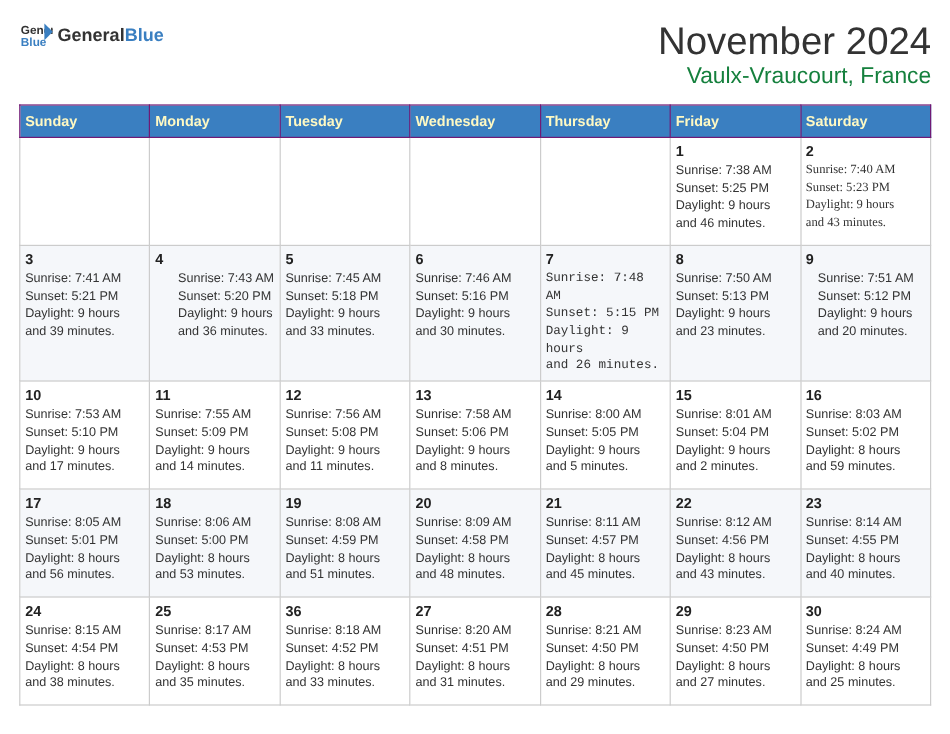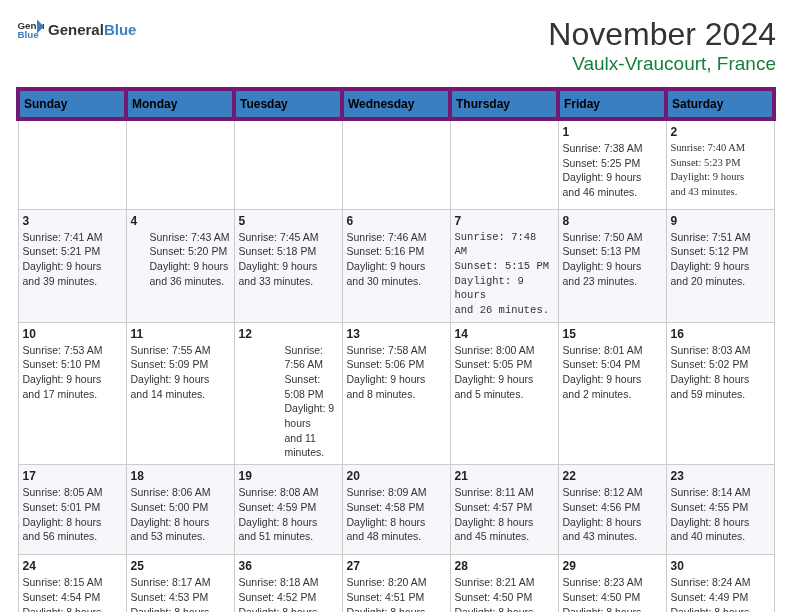--- a/index.html
+++ b/index.html
@@ -37,26 +37,26 @@
       font-size: 19px;
       color: #15803d;
     }
     .calendar-table {
       width: 100%;
       border-collapse: collapse;
       font-size: 11px;
     }
     .calendar-table th {
       background-color: #3a7fc1;
-      color: #000000;
+      color: #fef9c3;
       padding: 6px 4px;
       text-align: left;
       font-size: 12px;
       font-weight: bold;
-      border: 4px solid #701a75;
+      border: 1px solid #701a75;
     }
     .calendar-table td {
       border: 1px solid #ccc;
       vertical-align: top;
       padding: 4px;
       width: 108px;
       height: 90px;
       background: #fff;
     }
     .calendar-table tr:nth-child(even) td {
@@ -171,21 +171,21 @@
         </td>
         <td>
           <div class="day-number">8</div>
           <div class="day-info" style="white-space: pre-line;">Sunrise: 7:50 AM
 Sunset: 5:13 PM
 Daylight: 9 hours
 and 23 minutes.</div>
         </td>
         <td>
           <div class="day-number">9</div>
-          <div class="day-info" style="white-space: pre-line;">Sunrise: 7:51 AM
+          <div class="day-info" style="white-space: pre-line; margin-left: 10px;">Sunrise: 7:51 AM
 Sunset: 5:12 PM
 Daylight: 9 hours
 and 20 minutes.</div>
         </td>
       </tr>
       <tr>
         <td>
           <div class="day-number">10</div>
           <div class="day-info" style="white-space: pre-line;">Sunrise: 7:53 AM
 Sunset: 5:10 PM
@@ -194,21 +194,21 @@
         </td>
         <td>
           <div class="day-number">11</div>
           <div class="day-info" style="white-space: pre-line;">Sunrise: 7:55 AM
 Sunset: 5:09 PM
 Daylight: 9 hours
 and 14 minutes.</div>
         </td>
         <td>
           <div class="day-number">12</div>
-          <div class="day-info" style="white-space: pre-line; margin-left: 46px;">Sunrise: 7:56 AM
+          <div class="day-info" style="white-space: pre-line;">Sunrise: 7:56 AM
 Sunset: 5:08 PM
 Daylight: 9 hours
 and 11 minutes.</div>
         </td>
         <td>
           <div class="day-number">13</div>
           <div class="day-info" style="white-space: pre-line;">Sunrise: 7:58 AM
 Sunset: 5:06 PM
 Daylight: 9 hours
 and 8 minutes.</div>

